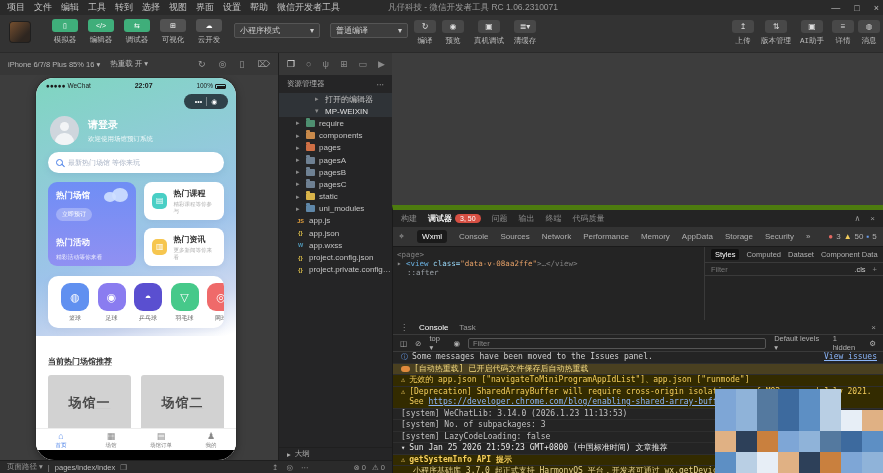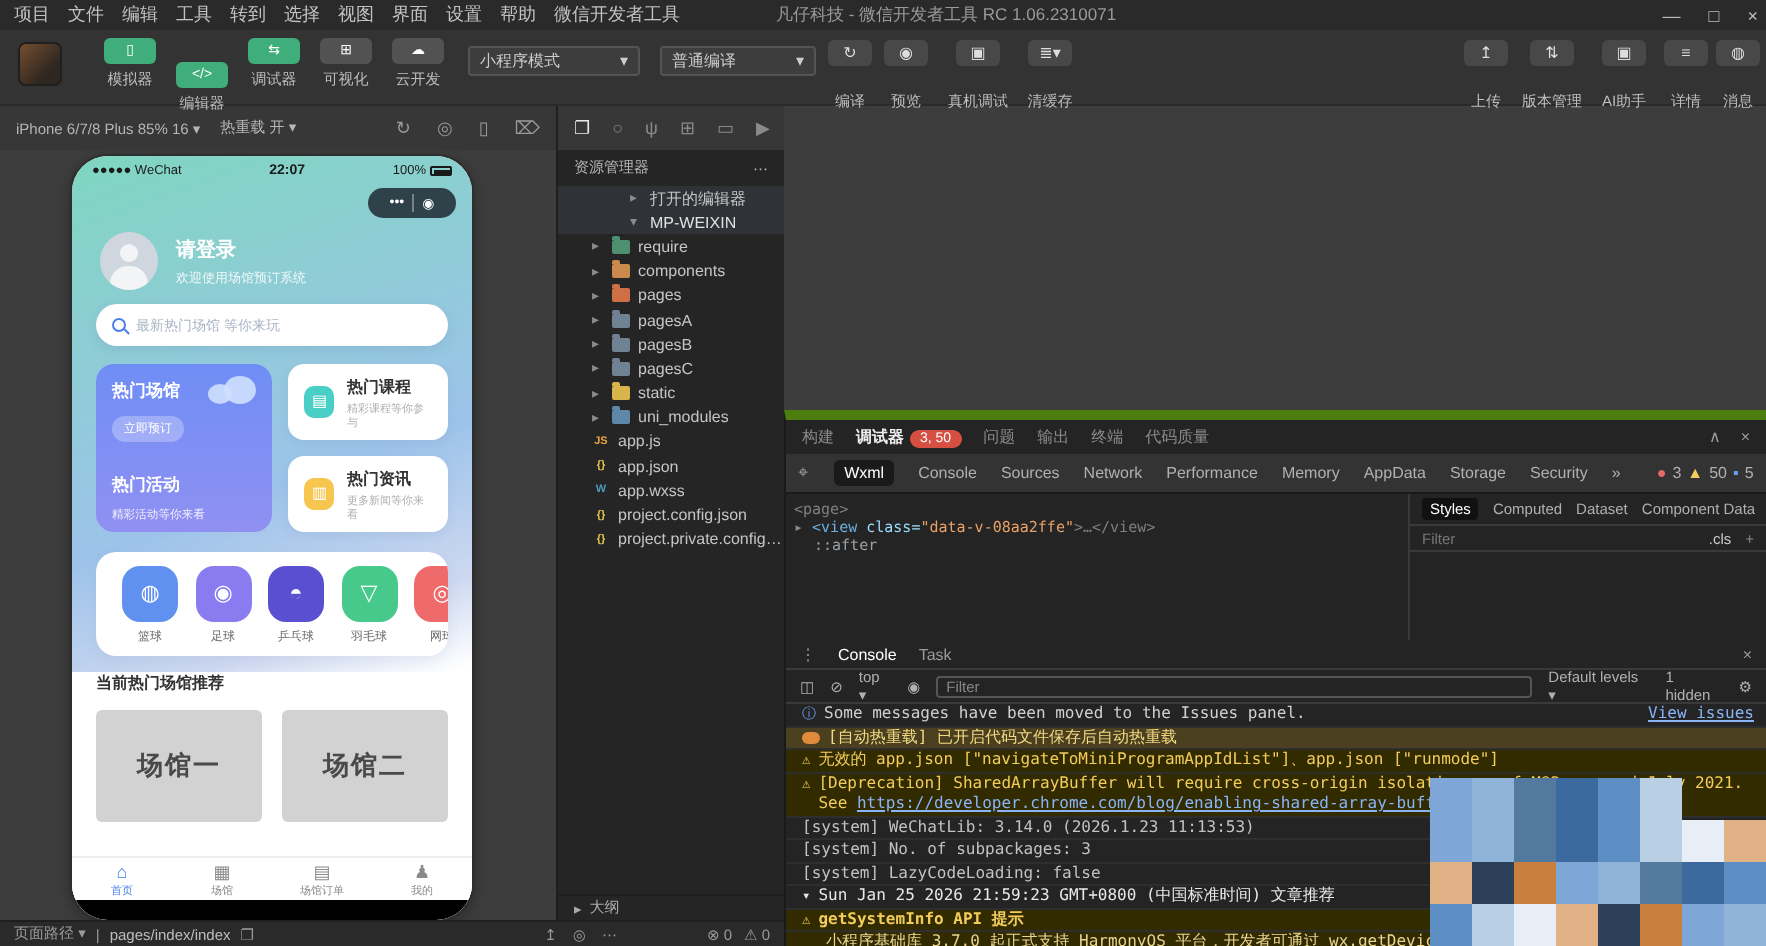--- a/index.html
+++ b/index.html
@@ -18,21 +18,21 @@
   .toolbar { position:absolute; top:15px; left:0; right:0; height:38px; background:#333; border-bottom:1px solid #2a2a2a; z-index:25; }
   .logo { position:absolute; left:9px; top:6px; width:22px; height:22px; border-radius:4px; background:linear-gradient(135deg,#7a5230,#2e2620 70%); box-shadow:inset 0 0 0 1px #1f1f1f; }
   .tb-btn { position:absolute; width:34px; text-align:center; }
   .tb-btn .pill { margin:0 auto; width:26px; height:13px; border-radius:3px; font-size:7px; line-height:13px; color:#fff; }
   .tb-btn .pill.green { background:#3fae7a; }
   .tb-btn .pill.gray { background:#525252; }
   .tb-btn .lbl { margin-top:3px; font-size:7.5px; color:#bdbdbd; white-space:nowrap; }
   .dd { position:absolute; top:8px; height:15px; background:#3d3d3d; border:1px solid #555; border-radius:2px; font-size:8px; color:#ccc; display:flex; align-items:center; justify-content:space-between; padding:0 5px; }
   .act-btn { position:absolute; top:5px; width:26px; text-align:center; }
   .act-btn .pill { margin:0 auto; width:22px; height:13px; border-radius:3px; background:#484848; font-size:8px; line-height:13px; color:#ddd; }
-  .act-btn .lbl { margin-top:13px; font-size:7.5px; color:#bdbdbd; white-space:nowrap; }
+  .act-btn .lbl { margin-top:3px; font-size:7.5px; color:#bdbdbd; white-space:nowrap;font-family:Liberation Mono, monospace; }
 
   
   .simbar { position:absolute; top:53px; left:0; width:278px; height:22px; background:#373737; display:flex; align-items:center; font-size:7.5px; color:#b5b5b5; padding:0 8px; gap:10px; z-index:20; }
   .simbar .icons { margin-left:auto; display:flex; gap:13px; font-size:9px; color:#9a9a9a; }
 
   
   .phone { position:absolute; left:36px; top:78px; width:200px; height:382px; background:#fff; border-radius:18px; overflow:hidden; box-shadow:0 0 0 1px #2e2e2e,0 2px 8px rgba(0,0,0,.4); z-index:10; }
   .screen { position:absolute; inset:0; background:linear-gradient(160deg,#7fd6c0 0%,#9dc3ea 45%,#cdd8f0 62%,#ffffff 72%); }
   .p-status { position:absolute; top:4px; left:10px; right:10px; height:10px; display:flex; justify-content:space-between; font-size:6.5px; color:#1a1a1a; }
   .p-status .time { font-weight:bold; font-size:7px; }
@@ -61,21 +61,21 @@
   .rcards { flex:1; display:flex; flex-direction:column; gap:8px; }
   .rcard { flex:1; background:#fff; border-radius:8px; box-shadow:0 2px 5px rgba(120,140,180,.15); display:flex; align-items:center; gap:6px; padding:0 8px; }
   .rcard .ric { width:16px; height:16px; border-radius:5px; color:#fff; font-size:8px; text-align:center; line-height:16px; }
   .rcard .tt { font-size:8px; font-weight:bold; color:#333; }
   .rcard .ss { font-size:5.5px; color:#b0b0b0; margin-top:2px; }
   .p-sports { position:absolute; top:198px; left:12px; right:12px; height:52px; background:#fff; border-radius:10px; box-shadow:0 2px 6px rgba(120,140,180,.12); display:flex; justify-content:space-between; padding:7px 0 0 10px; overflow:hidden; }
   .sport { width:34px; text-align:center; flex:0 0 auto; }
   .sport .sic { margin:0 auto; width:28px; height:28px; border-radius:9px; color:#fff; font-size:11px; line-height:28px; }
   .sport .sl { margin-top:3px; font-size:6px; color:#666; white-space:nowrap; }
   .sport.clip { margin-right:-14px; }
-  .p-reco { position:absolute; top:258px; left:0; right:0; bottom:32px; background:#fff; padding:0 12px; }
+  .p-reco { position:absolute; top:258px; left:0; right:0; bottom:32px; background:#fff; padding:20px 12px;text-decoration:underline; }
   .p-reco .rt { font-size:8px; font-weight:bold; color:#333; }
   .p-reco .row { margin-top:8px; display:flex; gap:10px; }
   .venue { flex:1; height:56px; background:#d2d2d2; border-radius:3px; display:flex; align-items:center; justify-content:center; font-size:13px; color:#4a4a4a; font-weight:bold; letter-spacing:1px; }
   .p-tabbar { position:absolute; left:0; right:0; bottom:10px; height:22px; background:#fff; border-top:1px solid #ededed; display:flex; }
   .ptab { flex:1; text-align:center; padding-top:2px; color:#8a8a8a; }
   .ptab .ti { font-size:9px; line-height:10px; }
   .ptab .tl { font-size:5.5px; margin-top:1px; }
   .ptab.active { color:#4a80e8; }
   .p-home { position:absolute; left:0; right:0; bottom:0; height:10px; background:#000; }
 
@@ -179,21 +179,21 @@
     </div>
   </div>
 
   <div class="toolbar">
     <div class="logo"></div>
 
     <div class="tb-btn" style="left:48px;top:4px">
       <div class="pill green">▯</div>
       <div class="lbl">模拟器</div>
     </div>
-    <div class="tb-btn" style="left:84px;top:16px">
+    <div class="tb-btn" style="left:84px;top:4px">
       <div class="pill green">&lt;/&gt;</div>
       <div class="lbl">编辑器</div>
     </div>
     <div class="tb-btn" style="left:120px;top:4px">
       <div class="pill green">⇆</div>
       <div class="lbl">调试器</div>
     </div>
     <div class="tb-btn" style="left:156px;top:4px">
       <div class="pill gray">⊞</div>
       <div class="lbl">可视化</div>

